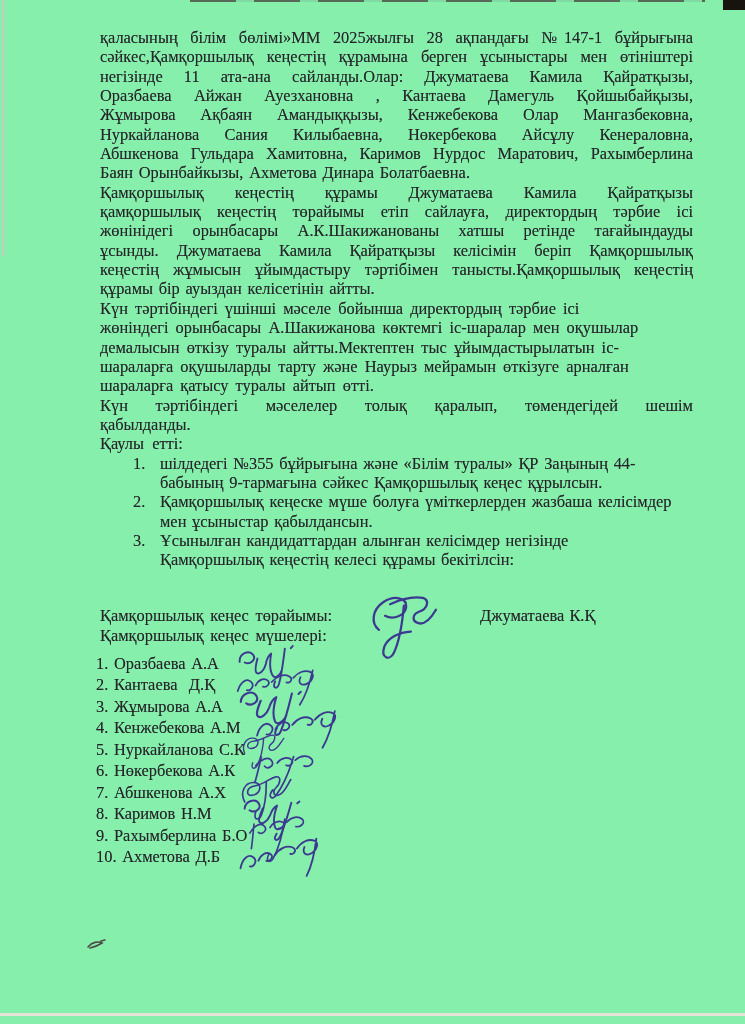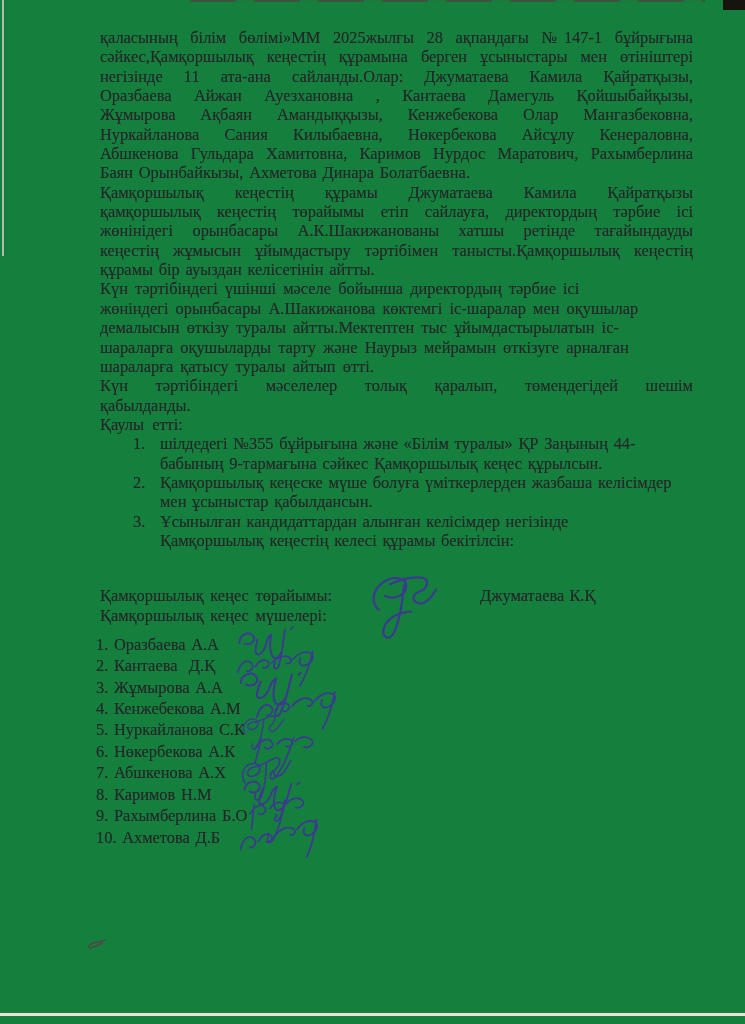--- a/index.html
+++ b/index.html
@@ -3,21 +3,21 @@
 <meta charset="utf-8">
 <style>
   html,body{margin:0;padding:0;}
   body{
     width:745px;height:1024px;
     background:#e9e9e9;
     font-family:"Liberation Serif","DejaVu Serif",serif;
   }
   .page{
     position:relative;width:745px;height:1024px;
-    background:#15803d;overflow:hidden;
+    background:#86efac;overflow:hidden;
     color:#26262a;
   }
   
   .scan-top-line{position:absolute;top:0;left:190px;width:515px;height:2px;
     background:repeating-linear-gradient(90deg,#4a4742 0 46px,rgba(74,71,66,.15) 46px 64px);
     opacity:.8;}
   .scan-corner-block{position:absolute;top:0;left:723px;width:22px;height:10px;background:#17140f;}
   .scan-left-line{position:absolute;top:0;left:2px;width:2px;height:256px;background:#c9c7c2;opacity:.85;}
   .scan-bottom-line{position:absolute;top:1013px;left:0;width:745px;height:3px;background:#e6e3da;}
   .scan-smudge{position:absolute;left:86px;top:938px;width:22px;height:13px;}
@@ -66,20 +66,21 @@
           <div class="line jl">Оразбаева Айжан Ауезхановна , Кантаева Дамегуль Қойшыбайқызы,</div>
           <div class="line jl">Жұмырова Ақбаян Амандыққызы, Кенжебекова Олар Мангазбековна,</div>
           <div class="line jl">Нуркайланова Сания Килыбаевна, Нөкербекова Айсұлу Кенераловна,</div>
           <div class="line jl">Абшкенова Гульдара Хамитовна, Каримов Нурдос Маратович, Рахымберлина</div>
           <div class="line">Баян Орынбайкызы, Ахметова Динара Болатбаевна.</div>
         </div>
         <div class="para">
           <div class="line jl">Қамқоршылық кеңестің құрамы Джуматаева Камила Қайратқызы</div>
           <div class="line jl">қамқоршылық кеңестің төрайымы етіп сайлауға, директордың тәрбие ісі</div>
           <div class="line jl">жөнінідегі орынбасары А.К.Шакижанованы хатшы ретінде тағайындауды</div>
+          <div class="line jl">ұсынды. Джуматаева Камила Қайратқызы келісімін беріп Қамқоршылық</div>
           <div class="line jl">кеңестің жұмысын ұйымдастыру тәртібімен танысты.Қамқоршылық кеңестің</div>
           <div class="line">құрамы бір ауыздан келісетінін айтты.</div>
         </div>
         <div class="para p-left">
           <div class="line">Күн тәртібіндегі үшінші мәселе бойынша директордың тәрбие ісі</div>
           <div class="line">жөніндегі орынбасары А.Шакижанова көктемгі іс-шаралар мен оқушылар</div>
           <div class="line">демалысын өткізу туралы айтты.Мектептен тыс ұйымдастырылатын іс-</div>
           <div class="line">шараларға оқушыларды тарту және Наурыз мейрамын өткізуге арналған</div>
           <div class="line">шараларға қатысу туралы айтып өтті.</div>
         </div>

